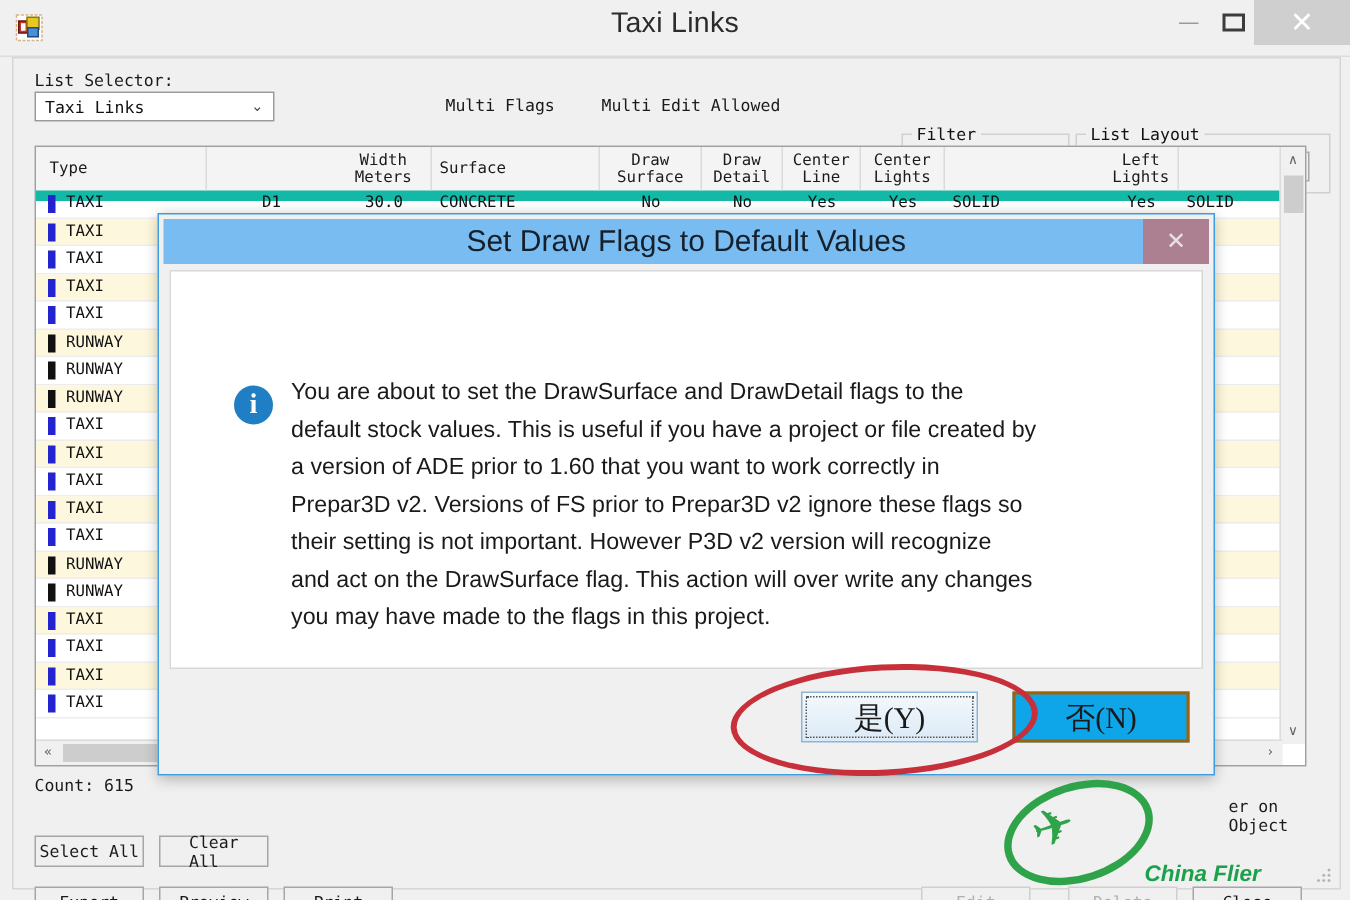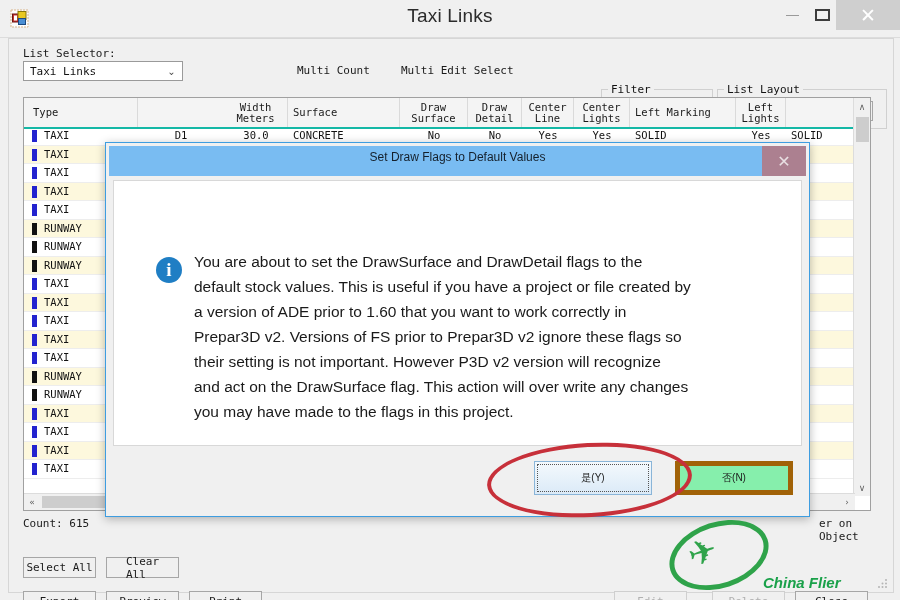--- a/index.html
+++ b/index.html
@@ -77,21 +77,21 @@
   .btn-reset{left:85px;top:11px;width:70px;}
 
   
   .grid{
     position:absolute;left:14px;top:58px;width:848px;height:414px;
     background:#ffffff;border:1px solid #a0a0a0;box-sizing:border-box;
     overflow:hidden;
   }
   .grid-head{
     position:absolute;left:0;top:0;width:100%;height:29px;
-    background:#f4f4f4;border-bottom:2px solid #14b8a6;
+    background:#f4f4f4;border-bottom:7px solid #14b8a6;
   }
   .hcell{
     position:absolute;top:0;height:29px;border-right:1px solid #dadada;
     box-sizing:border-box;display:flex;align-items:center;
     font-family:"DejaVu Sans Mono",monospace;font-size:10.5px;color:#1a1a1a;
     white-space:pre-line;line-height:11px;
   }
   .hcell.ctr{justify-content:center;text-align:center;}
   .rows{position:absolute;left:0;top:29px;width:831px;}
   .row{position:relative;height:17.5px;border-bottom:1px solid #ededed;}
@@ -133,40 +133,40 @@
   .b-preview{left:97px;top:552px;width:73px;}
   .b-print{left:180px;top:552px;width:73px;}
   .b-edit{left:605px;top:552px;width:73px;}
   .b-delete{left:703px;top:552px;width:73px;}
   .b-close{left:786px;top:552px;width:73px;}
   .b-resetflags{
     left:688px;top:521px;width:171px;height:22px;
     border:1px solid #8fbbe0;background:#f0f0f0;
   }
 
-  .center-obj{position:absolute;left:810px;top:478px;font-size:11px;color:#1a1a1a;}
+  .center-obj{position:absolute;left:810px;top:492px;font-size:11px;color:#1a1a1a;}
 
   .resize-grip{
     position:absolute;right:4px;bottom:3px;width:12px;height:12px;
     color:#b5b5b5;font-size:9px;
   }
 
   
   .dlg{
     position:absolute;left:105px;top:142px;width:705px;height:375px;
     background:#f0f0f0;border:1px solid #3e9de0;box-sizing:border-box;
     box-shadow:0 2px 9px rgba(0,0,0,0.28);
   }
   .dlg-inner{position:absolute;left:3px;top:3px;right:3px;bottom:3px;background:#f0f0f0;}
   .dlg-title-bar{
     position:absolute;left:0;top:0;width:100%;height:30px;background:#79bcf2;
   }
   .dlg-title{
     position:absolute;left:0;top:4px;width:100%;text-align:center;
-    font-family:"Liberation Sans",sans-serif;font-size:12px;color:#15202b;
+    font-family:"Liberation Sans",sans-serif;font-size:20px;color:#15202b;
   }
   .dlg-close{
     position:absolute;right:0;top:0;width:44px;height:30px;background:#ac8090;
     display:flex;align-items:center;justify-content:center;
     color:#e8dfe2;font-family:"Liberation Sans",sans-serif;font-size:16px;
   }
   .dlg-body{
     position:absolute;left:4px;top:34px;right:4px;height:266px;
     background:#ffffff;border:1px solid #d8d8d8;box-sizing:border-box;
   }
@@ -179,29 +179,29 @@
     position:absolute;left:80px;top:68px;width:575px;
     font-family:"Liberation Sans",sans-serif;font-size:15.5px;line-height:25px;
     color:#1a1a1a;white-space:pre-line;
   }
   .dlg-footer{
     position:absolute;left:4px;bottom:4px;right:4px;height:62px;background:#f0f0f0;
   }
   .dlg-btn{
     position:absolute;top:14px;height:34px;width:118px;
     display:flex;align-items:center;justify-content:center;
-    font-family:Liberation Sans, sans-serif;font-size:10px;color:#1a1a1a;
+    font-family:Liberation Serif, serif;font-size:20px;color:#1a1a1a;
     box-sizing:border-box;
     text-align:center;
   }
   .dlg-yes{
     left:421px;background:linear-gradient(#f4f9fd,#dbeaf7);
     border:1px solid #8ab5d8;outline:1px dotted #555;outline-offset:-4px;
   }
-  .dlg-no{left:562px;background:#86efac;border:5px solid #a16207;}
+  .dlg-no{left:562px;background:#0ea5e9;border:2px solid #a16207;}
   .ellipse{
     position:absolute;left:487px;top:443px;width:197px;height:66px;
     border:4px solid #c7303a;border-radius:50%;
     transform:rotate(-3deg);
   }
 
   
   .wm{position:absolute;left:680px;top:520px;width:215px;height:70px;}
   .wm-ring{
     position:absolute;left:-12px;top:2px;width:92px;height:56px;
@@ -249,22 +249,22 @@
 
   <div class="client">
 
     <div class="lbl list-selector-label">List Selector:</div>
 
     <div class="combo">
       <span class="ctext">Taxi Links</span>
       <span class="carrow">⌄</span>
     </div>
 
-    <div class="lbl multi-delete">Multi Count</div>
-    <div class="lbl multi-edit">Multi Edit Select</div>
+    <div class="lbl multi-delete">Multi Flags</div>
+    <div class="lbl multi-edit">Multi Edit Allowed</div>
 
     <div class="grp grp-filter">
       <span class="grp-title">Filter</span>
       <div class="filter-input"></div>
     </div>
 
     <div class="grp grp-layout">
       <span class="grp-title">List Layout</span>
       <div class="btn-sm btn-save">Save</div>
       <div class="btn-sm btn-reset">Reset</div>
@@ -277,21 +277,20 @@
 Meters</div>
           <div class="hcell" style="left: 264px; width: 112px; padding-left: 5px;">Surface</div>
           <div class="hcell ctr" style="left: 376px; width: 68px;">Draw
 Surface</div>
           <div class="hcell ctr" style="left: 444px; width: 54px;">Draw
 Detail</div>
           <div class="hcell ctr" style="left: 498px; width: 52px;">Center
 Line</div>
           <div class="hcell ctr" style="left: 550px; width: 56px;">Center
 Lights</div>
-          <div class="hcell" style="left: 606px; width: 106px; padding-left: 5px;">Left Marking</div>
           <div class="hcell ctr" style="left: 712px; width: 50px;">Left
 Lights</div>
         </div>
       <div class="rows" id="gridRows">
           <div class="row">
             <div class="swatch" style="background: rgb(35, 35, 207);"></div>
             <div class="rtype">TAXI</div>
             <div class="rcell" style="left: 114px; width: 86px; text-align: center;">D1</div>
             <div class="rcell" style="left: 200px; width: 64px; text-align: center;">30.0</div>
             <div class="rcell" style="left: 269px;">CONCRETE</div>

